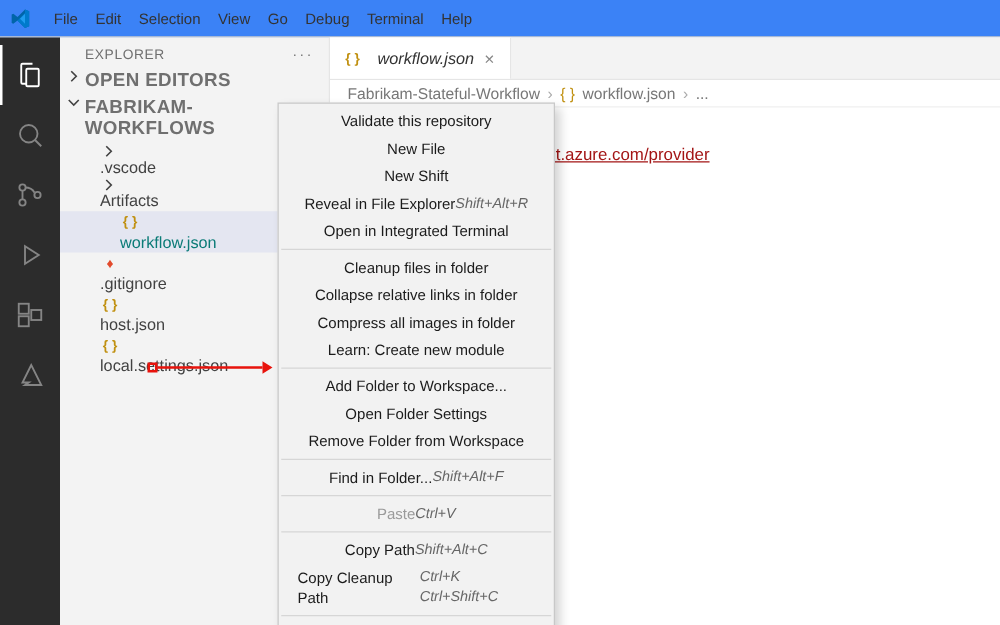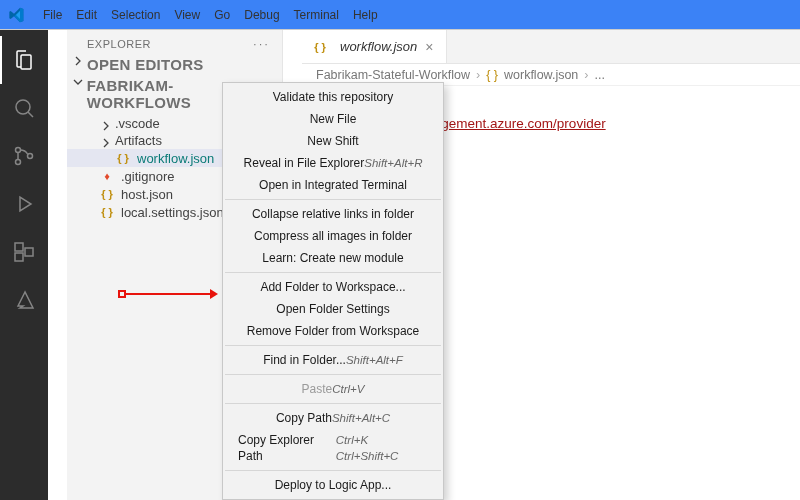--- a/index.html
+++ b/index.html
@@ -2,33 +2,33 @@
 <html><head>
 <meta charset="utf-8">
 <style>
 * { margin: 0; padding: 0; box-sizing: border-box; font-family: "Segoe UI", -apple-system, sans-serif; }
 body { background: #fff; color: #333; overflow: hidden; width: 800px; height: 500px; position: relative; }
 
 .titlebar { height: 30px; background: #3b82f6; display: flex; align-items: center; padding: 0 8px; font-size: 12px; color: #333; border-bottom: 1px solid #ccc; text-align: right; }
 .titlebar .logo { width: 16px; height: 16px; margin-right: 12px; }
 .titlebar .menu-item { padding: 0 7px; cursor: default; }
 
-.main { display: flex; height: calc(100% - 30px); gap: 19px; }
+.main { display: flex; height: calc(100% - 30px); }
 
 .activitybar { width: 48px; background: #2c2c2c; display: flex; flex-direction: column; align-items: center; padding-top: 6px; }
 .activitybar .ab-item { width: 48px; height: 48px; display: flex; align-items: center; justify-content: center; color: #858585; cursor: pointer; position: relative; }
 .activitybar .ab-item.active { color: #fff; }
 .activitybar .ab-item.active::before { content: ""; position: absolute; left: 0; top: 0; bottom: 0; width: 2px; background: #fff; }
 
 .sidebar { width: 216px; background: #f3f3f3; border-right: 1px solid #e5e5e5; display: flex; flex-direction: column; font-size: 13px; }
 .sidebar-header { display: flex; align-items: center; justify-content: space-between; padding: 8px 12px 4px 20px; color: #6f6f6f; font-size: 11px; letter-spacing: .5px; }
 .sidebar-sec-title { display: flex; align-items: flex-start; padding: 2px 8px 2px 4px; font-size: 15px; font-weight: 700; color: #6f6f6f; letter-spacing: .3px; cursor: default; }
 .twisty { display: inline-flex; width: 14px; justify-content: center; margin-right: 2px; color: #424242; }
 .tree { padding: 2px 0 4px 0; }
-.tree-item { display: flex; align-items: flex-end; padding: 1px 8px 1px 18px; font-size: 13px; color: #424242; cursor: default; white-space: nowrap; overflow: hidden; }
+.tree-item { display: flex; align-items: flex-start; padding: 1px 8px 1px 18px; font-size: 13px; color: #424242; cursor: default; white-space: nowrap; overflow: hidden; flex-direction: column; }
 .tree-item.indent1 { padding-left: 32px; }
 .tree-item.indent2 { padding-left: 48px; }
 .tree-item.active { background: #e4e6f1; }
 .tree-item.teal { color: #0b7b77; }
 .file-ic { width: 16px; height: 16px; margin-right: 6px; display: inline-flex; align-items: center; justify-content: center; font-size: 11px; font-weight: 700; }
 .bracket-yellow { color: #c09010; }
 .git-orange { color: #e24a2c; }
 
 .arrow-annot { position: absolute; left: 118px; top: 289px; display: flex; align-items: center; }
 .arrow-annot .sq { width: 8px; height: 8px; border: 2px solid #e8130c; }
@@ -212,20 +212,23 @@
     </div>
     <div class="cm-item">
       <span>Reveal in File Explorer</span>
       <span class="cm-sc">Shift+Alt+R</span>
     </div>
     <div class="cm-item">
       <span>Open in Integrated Terminal</span>
     </div>
     <div class="cm-sep"></div>
     <div class="cm-item">
+      <span>Cleanup files in folder</span>
+    </div>
+    <div class="cm-item">
       <span>Collapse relative links in folder</span>
     </div>
     <div class="cm-item">
       <span>Compress all images in folder</span>
     </div>
     <div class="cm-item">
       <span>Learn: Create new module</span>
     </div>
     <div class="cm-sep"></div>
     <div class="cm-item">
@@ -246,20 +249,20 @@
     <div class="cm-item disabled">
       <span>Paste</span>
       <span class="cm-sc">Ctrl+V</span>
     </div>
     <div class="cm-sep"></div>
     <div class="cm-item">
       <span>Copy Path</span>
       <span class="cm-sc">Shift+Alt+C</span>
     </div>
     <div class="cm-item">
-      <span>Copy Explorer Path</span>
+      <span>Copy Cleanup Path</span>
       <span class="cm-sc">Ctrl+K Ctrl+Shift+C</span>
     </div>
     <div class="cm-sep"></div>
     <div class="cm-item">
       <span>Deploy to Logic App...</span>
     </div>
   </div>
 
 </body></html>

